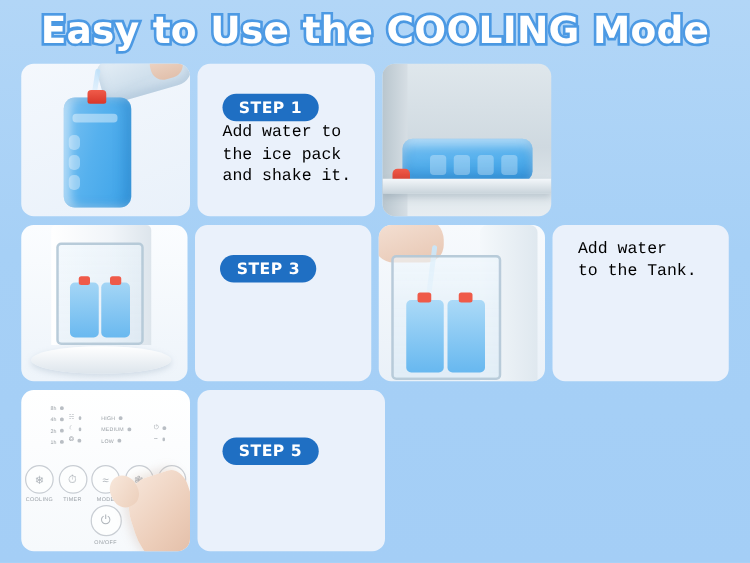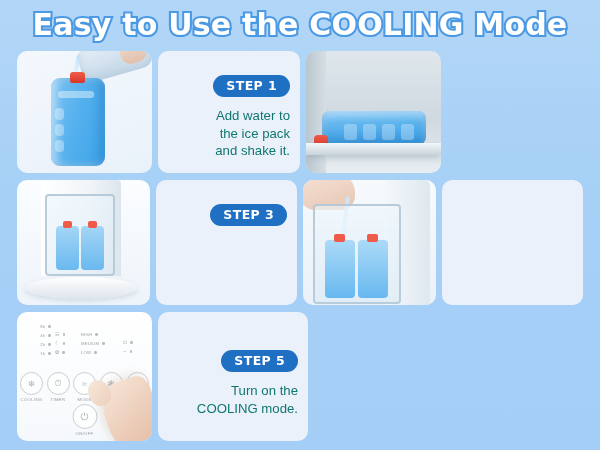--- a/index.html
+++ b/index.html
@@ -62,42 +62,42 @@
   .row-3 { top: 261px; height: 129px; }
 
   .card {
     background: #eaf1fb;
     border-radius: 10px;
     box-sizing: border-box;
     position: relative;
     overflow: hidden;
   }
   .photo-card { width: 135px; }
-  .text-card  { width: 142px; padding: 10px 10px 8px 2px; text-align: right; }
+  .text-card  { width: 142px; padding: 10px 10px 8px 20px; }
   .row-3 .text-card { width: 150px; }
 
   .badge {
     display: inline-block;
     background: #1f6fc3;
     color: #ffffff;
     font-size: 12.5px;
     font-weight: bold;
     letter-spacing: 0.4px;
     border-radius: 999px;
     padding: 3px 13px 4px 13px;
     margin-top: 14px;
     font-family: "DejaVu Sans", sans-serif;
   }
   .row-3 .badge { margin-top: 28px; }
   .desc {
-    margin-top: 10px;
-    color: #0f766e;
+    margin-top: 0;
+    color: #000000;
     font-size: 13.2px;
     line-height: 1.33;
-    font-family: Liberation Sans, sans-serif;
+    font-family: Liberation Mono, monospace;
     white-space: pre-line;
   }
 
   
   .ph1 { background: linear-gradient(160deg,#f4f8fd 0%, #e9f1fa 100%); }
   .ph1 .pack {
     position: absolute;
     left: 34px; top: 27px;
     width: 54px; height: 88px;
     border-radius: 9px;
@@ -380,20 +380,22 @@
         <div class="pour"></div>
         <div class="tank4">
           <span class="ice4" style="left:10px"></span>
           <span class="ice4" style="left:43px"></span>
           <span class="cap4" style="left:19px; bottom:60px"></span>
           <span class="cap4" style="left:52px; bottom:60px"></span>
         </div>
       </div>
 
       <div class="card text-card">
+        <div class="desc">Add water
+to the Tank.</div>
       </div>
     </div>
 
     <div class="row row-3">
 
       <div class="card photo-card ph5">
         <div class="panel">
 
           <div class="ind-grid">
             <div class="ind-col col-timer">
@@ -484,19 +486,17 @@
             <div class="circle">⏻</div>
             <div class="lab">ON/OFF</div>
           </div>
 
           <div class="finger"></div>
         </div>
       </div>
 
       <div class="card text-card">
         <div class="badge">STEP 5</div>
-        <div class="desc">Turn on the
-COOLING mode.</div>
       </div>
     </div>
 
   </div>
 </div>
 
 </body></html>

